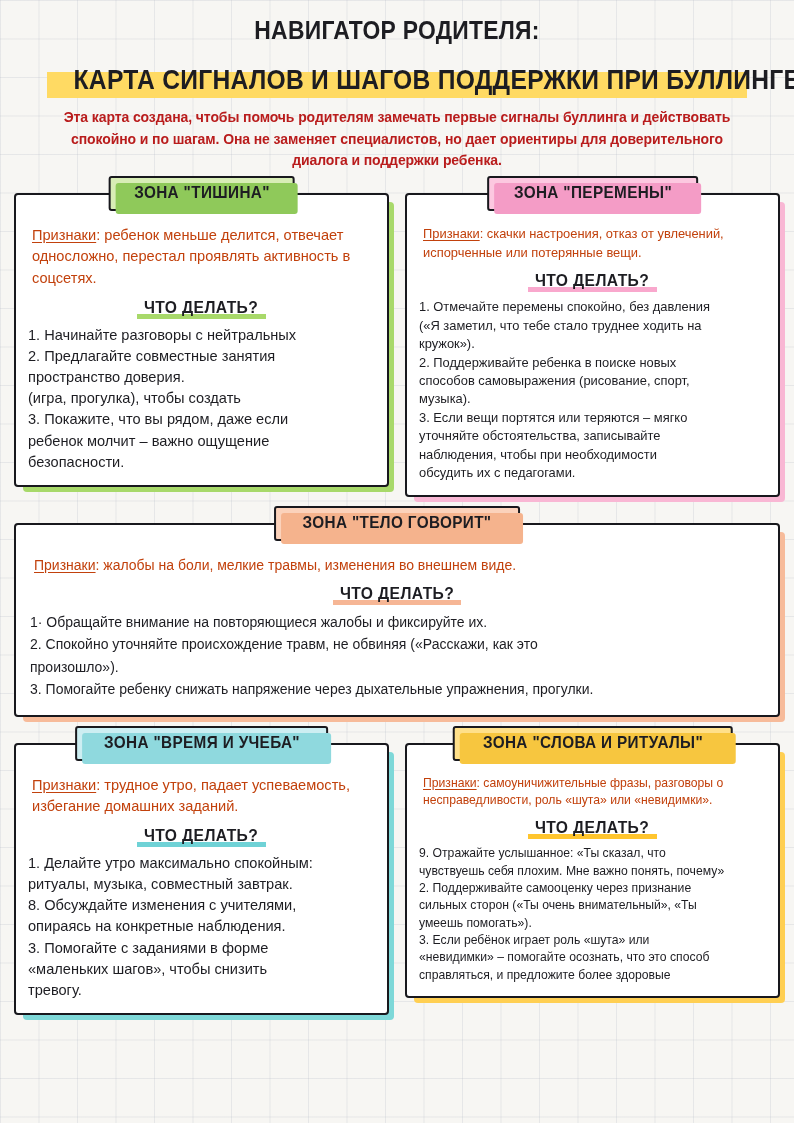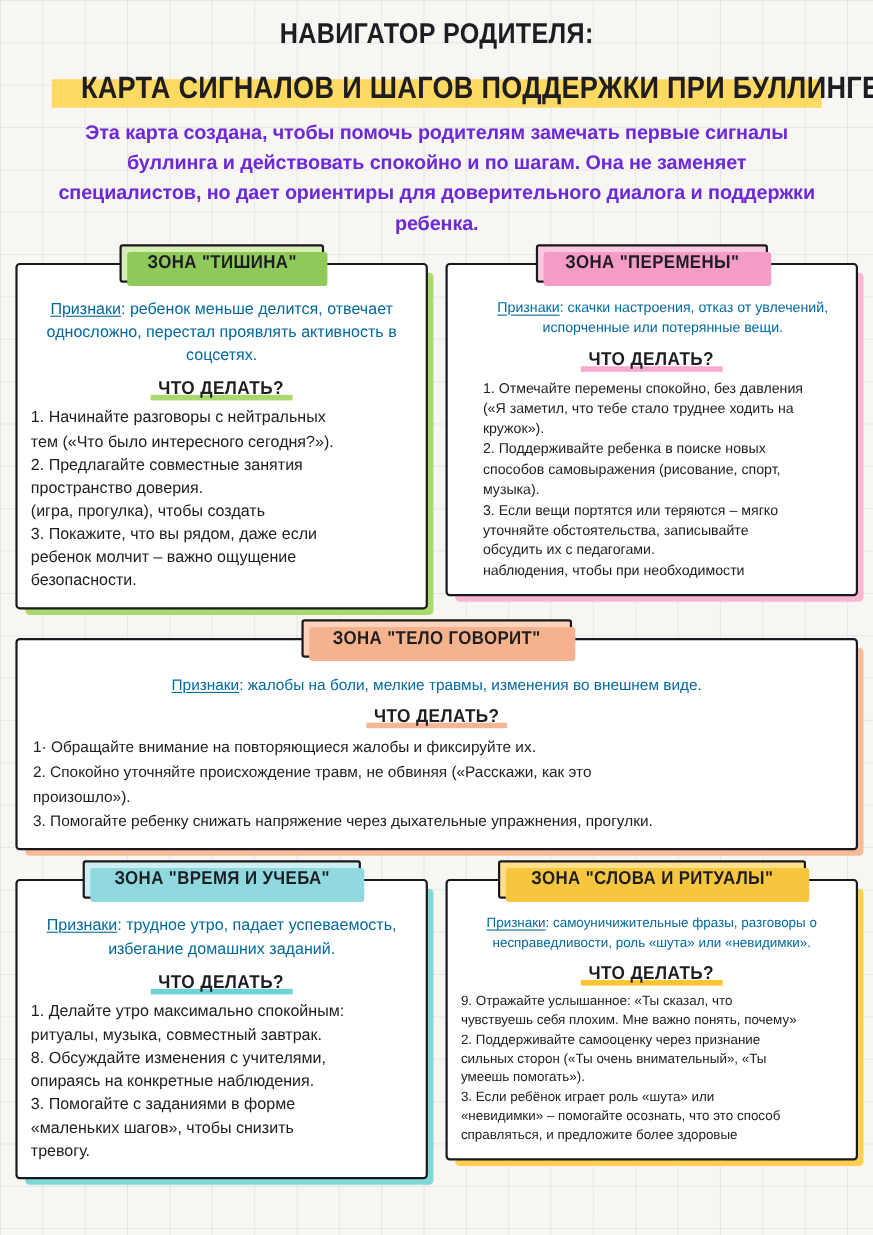--- a/index.html
+++ b/index.html
@@ -59,25 +59,25 @@
     transform: translateX(-50%);
     top: 9px;
     width: 700px;
     height: 26px;
     background: #ffda63;
     z-index: 1;
   }
   .subtitle {
     margin: 12px auto 0;
     width: 690px;
-    font-size: 18px;
+    font-size: 14px;
     font-weight: bold;
     line-height: 1.52;
     letter-spacing: -0.1px;
-    color: #6d28d9;
+    color: #b91c1c;
     text-align: center;
   }
 
   
   .board {
     position: relative;
     padding: 18px 14px 0;
   }
   .row {
     display: flex;
@@ -145,24 +145,23 @@
   .card.peach  .tab::after { background: #f5b38d; }
   .card.cyan   .tab { background: #cdeef2; }
   .card.cyan   .tab::after { background: #8fd9de; }
   .card.yellow .tab { background: #ffe08a; }
   .card.yellow .tab::after { background: #f7c63f; }
 
   
   .signs {
     font-size: 14.6px;
     line-height: 1.45;
-    text-align: center;
     padding: 0 4px;
     margin-bottom: 9px;
-    color: #0369a1;
+    color: #c2410c;
   }
   .signs .lead {
     text-decoration: underline;
     text-underline-offset: 2px;
   }
 
   .action-head {
     text-align: center;
     position: relative;
     margin: 4px auto 7px;
@@ -196,21 +195,21 @@
   .steps { list-style: none; }
   .steps li {
     font-size: 14.6px;
     line-height: 1.45;
     color: #1d1d22;
     white-space: nowrap;
   }
 
   
   .card.compact .signs,
-  .card.compact .steps li { font-size: 12.9px; line-height: 1.43; margin-left: 20px; }
+  .card.compact .steps li { font-size: 12.9px; line-height: 1.43; }
 
   .card.wide .signs { font-size: 14px; }
   .card.wide .steps li { font-size: 14px; line-height: 1.6; }
   .card.wide { padding: 30px 14px 14px; }
 
   .card.tiny .signs,
   .card.tiny .steps li { font-size: 12.2px; line-height: 1.42; }
 </style>
 </head>
 <body>
@@ -231,21 +230,20 @@
       <div class="card green">
         <div class="tab">
           <span class="tab-label">ЗОНА "ТИШИНА"</span>
         </div>
         <p class="signs"><span class="lead">Признаки</span><span>: ребенок меньше делится, отвечает односложно, перестал проявлять активность в соцсетях.</span></p>
         <div class="action-head">
           <span class="ah-text">ЧТО ДЕЛАТЬ?</span>
         </div>
         <ul class="steps">
           <li>1. Начинайте разговоры с нейтральных</li>
-          <li>тем («Что было интересного сегодня?»).</li>
           <li>2. Предлагайте совместные занятия</li>
           <li>пространство доверия.</li>
           <li>(игра, прогулка), чтобы создать</li>
           <li>3. Покажите, что вы рядом, даже если</li>
           <li>ребенок молчит – важно ощущение</li>
           <li>безопасности.</li>
         </ul>
       </div>
     </div>
 
@@ -260,22 +258,22 @@
         </div>
         <ul class="steps">
           <li>1. Отмечайте перемены спокойно, без давления</li>
           <li>(«Я заметил, что тебе стало труднее ходить на</li>
           <li>кружок»).</li>
           <li>2. Поддерживайте ребенка в поиске новых</li>
           <li>способов самовыражения (рисование, спорт,</li>
           <li>музыка).</li>
           <li>3. Если вещи портятся или теряются – мягко</li>
           <li>уточняйте обстоятельства, записывайте</li>
+          <li>наблюдения, чтобы при необходимости</li>
           <li>обсудить их с педагогами.</li>
-          <li>наблюдения, чтобы при необходимости</li>
         </ul>
       </div>
     </div>
 
   </div>
 
   <div class="row">
     <div class="col full">
       <div class="card peach wide">
         <div class="tab">

